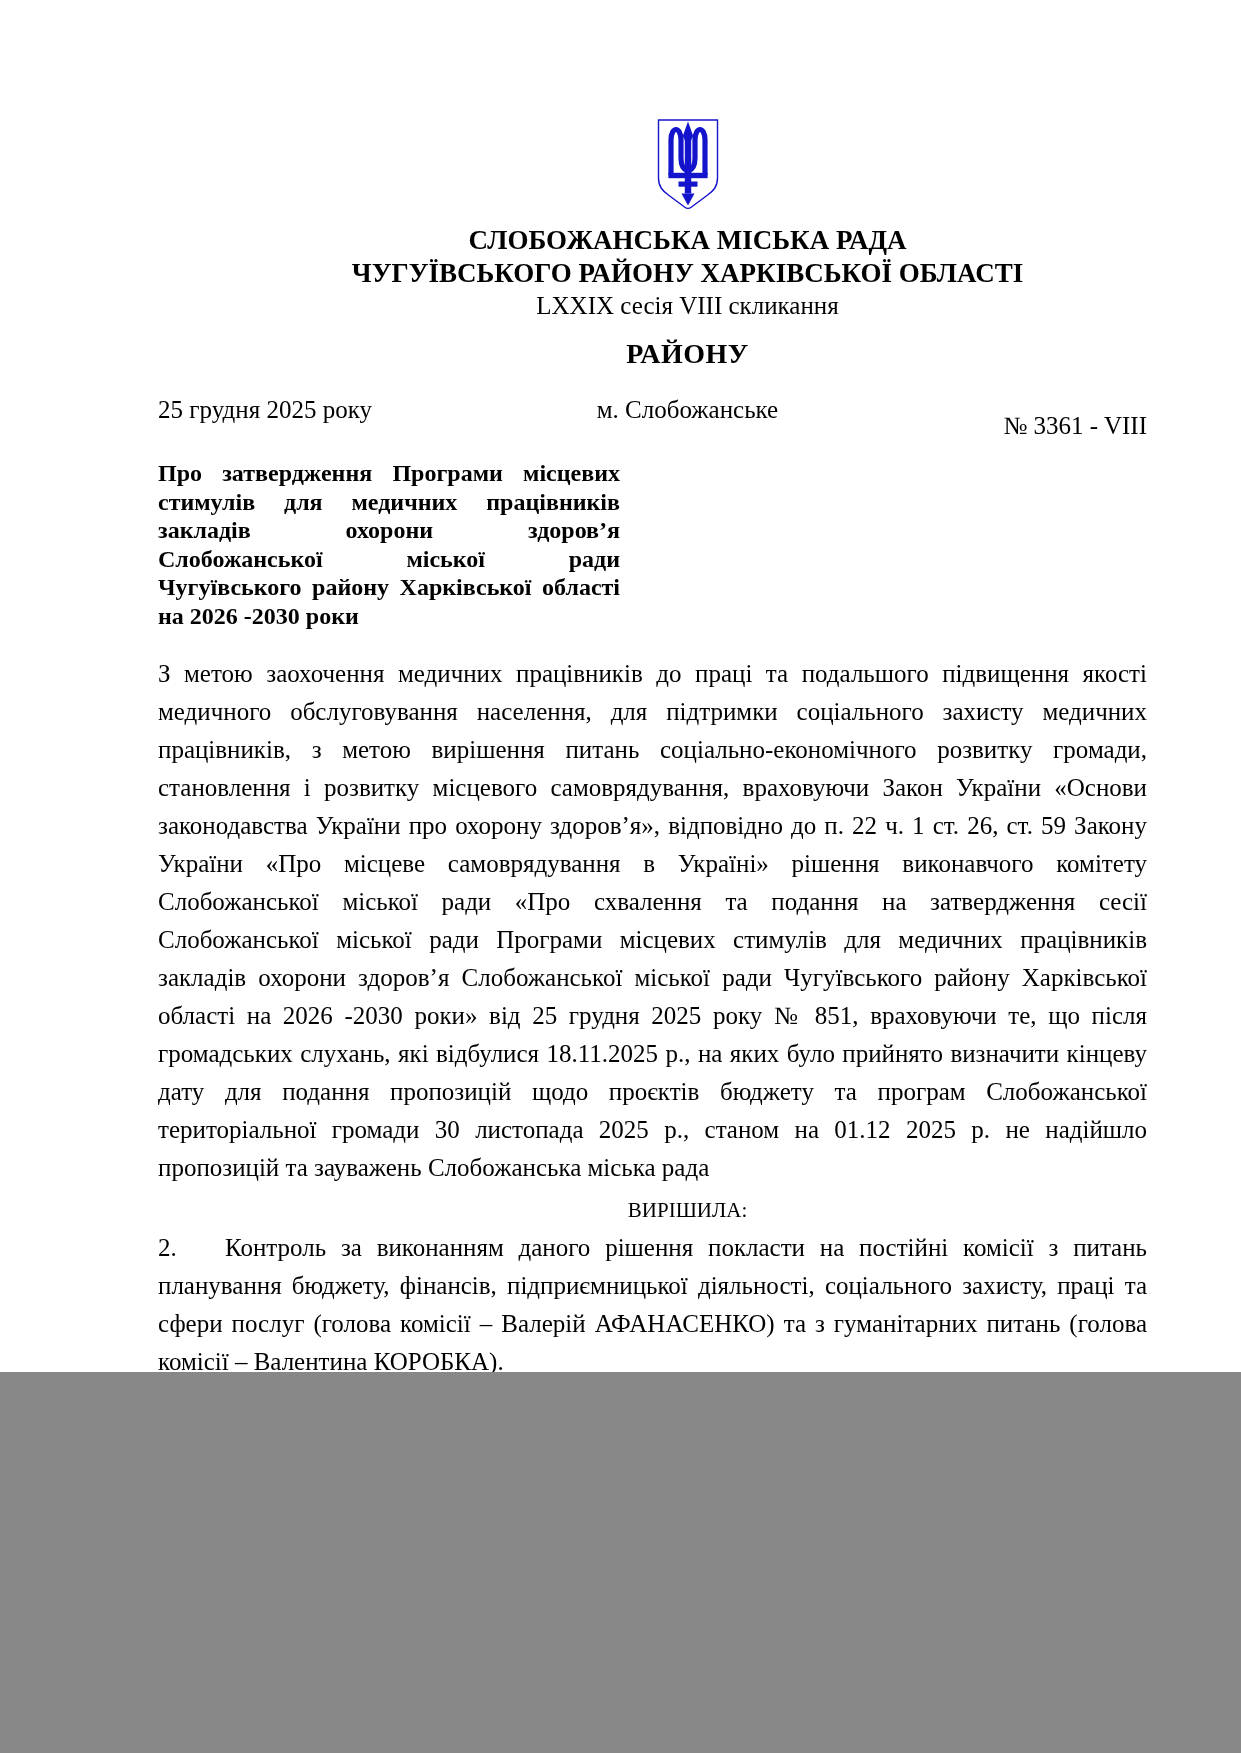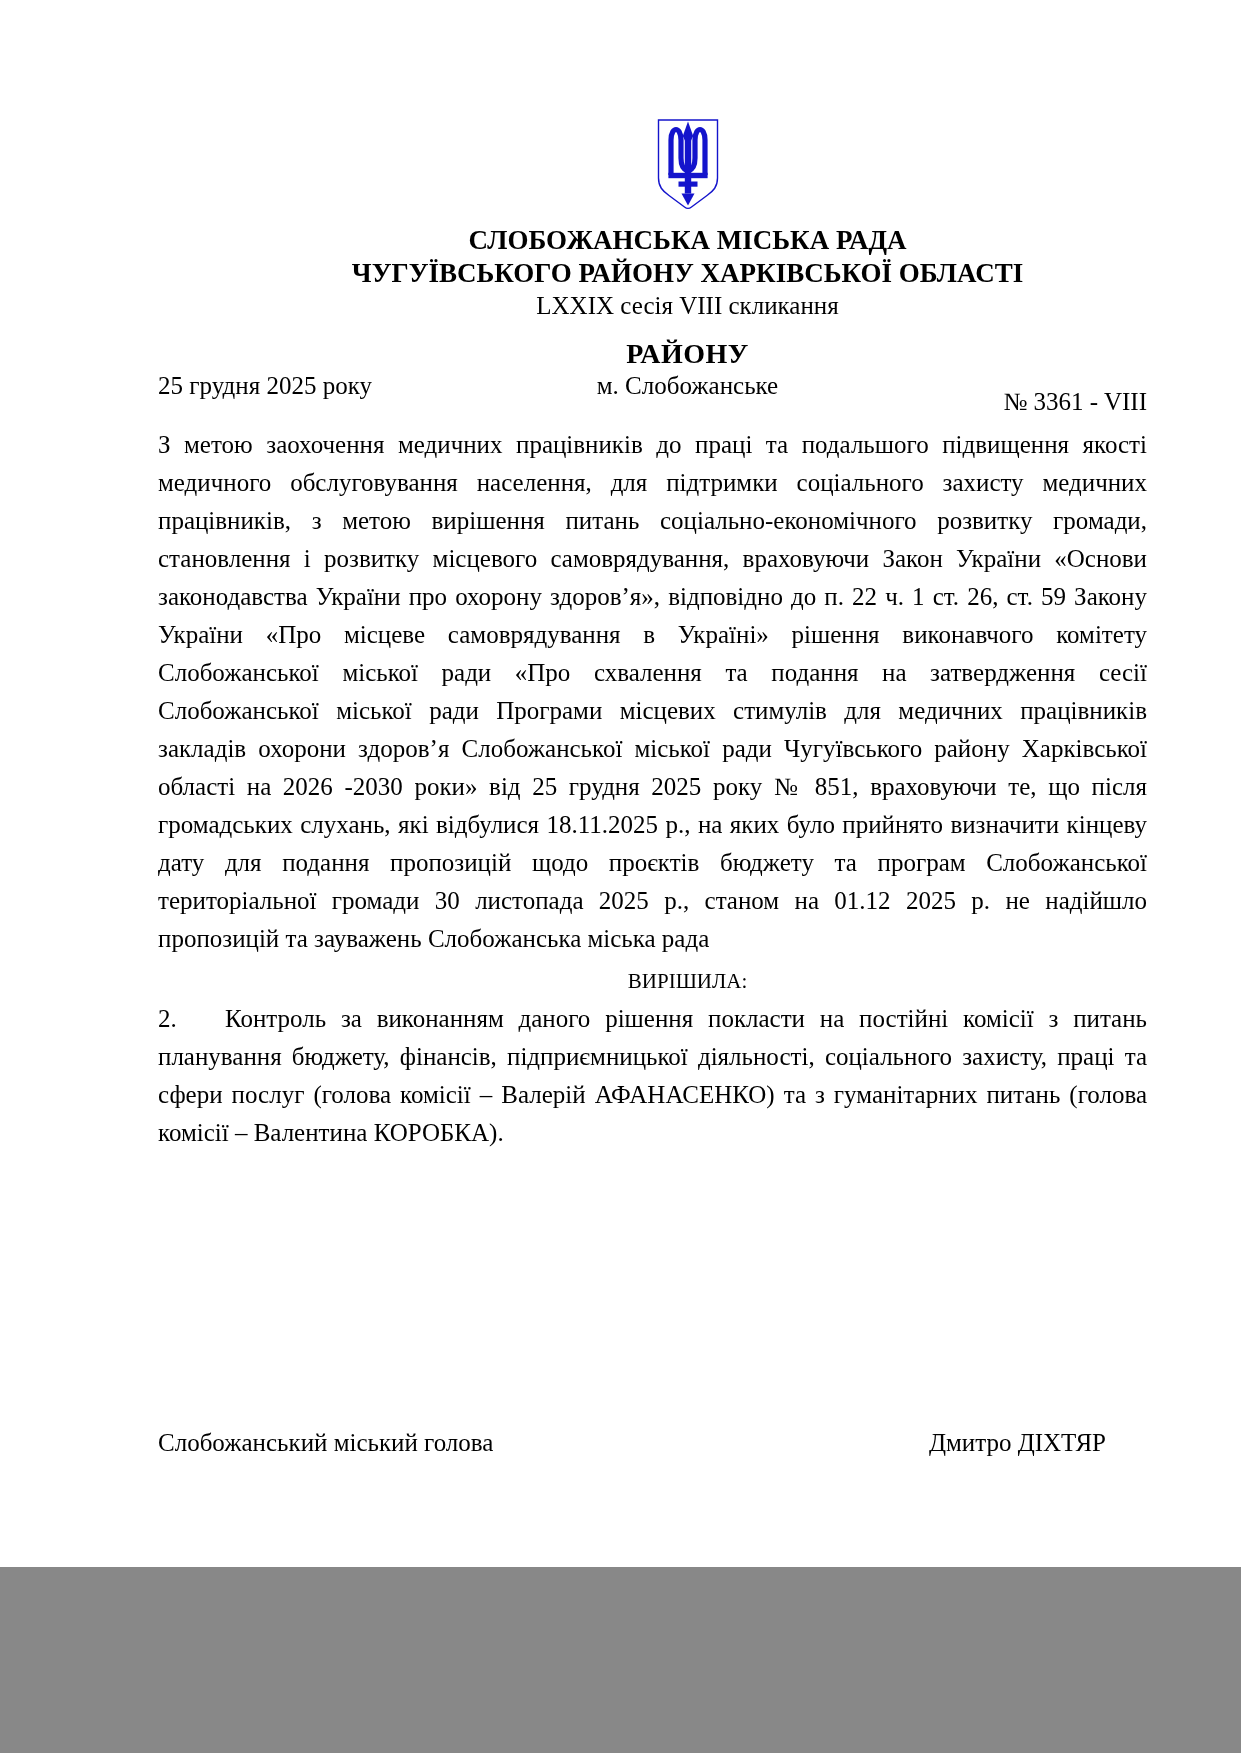--- a/index.html
+++ b/index.html
@@ -4,21 +4,21 @@
 <style>
   :root{
     --emblem-color:#1414cc;
     --text-color:#000000;
     --page-bg:#ffffff;
   }
   html,body{margin:0;padding:0;}
   body{background:#888;}
   .page{
     position:relative;
-    width:1241px;height:1567px;
+    width:1241px;height:1372px;
     background:var(--page-bg);
     margin:0 auto;
     color:var(--text-color);
     font-family:"Liberation Serif","DejaVu Serif",serif;
     overflow:hidden;
   }
   .content{
     position:absolute;
     left:158px;top:0;
     width:989px; 
@@ -30,20 +30,21 @@
     font-size:27px;line-height:33px;font-weight:bold;
   }
   .org-first{margin-top:12px;}
   .session{font-size:25px;line-height:31px;}
   .doctype{
     margin-top:16px;
     font-size:28px;line-height:34px;font-weight:bold;letter-spacing:0.5px;
   }
   .meta-row{
     position:relative;
+    margin-top:24px;
     font-size:25px;line-height:30px;
     height:30px;
   }
   .meta-date{position:absolute;left:0;top:0;}
   .meta-place{position:absolute;left:70px;right:0;top:0;text-align:center;}
   .meta-number{position:absolute;right:0;top:16px;}
   .subject{
     margin-top:34px;
     width:462px;
     font-size:24px;line-height:28.5px;font-weight:bold;
@@ -104,20 +105,28 @@
       <div class="session">LXXIX сесія VIII скликання</div>
       <div class="doctype">РАЙОНУ</div>
     </div>
 
     <div class="meta-row">
       <span class="meta-date">25 грудня 2025 року</span>
       <span class="meta-place">м. Слобожанське</span>
       <span class="meta-number">№ 3361 - VIII</span>
     </div>
 
+    <div class="subject">
+      <div class="sline">Про затвердження Програми місцевих</div>
+      <div class="sline">стимулів для медичних працівників</div>
+      <div class="sline">закладів охорони здоров’я</div>
+      <div class="sline">Слобожанської міської ради</div>
+      <div class="sline">Чугуївського району Харківської області</div>
+      <div class="sline sline-last">на 2026 -2030 роки</div>
+    </div>
 
     <p class="preamble">З метою заохочення медичних працівників до праці та подальшого підвищення якості медичного обслуговування населення, для підтримки соціального захисту медичних працівників, з метою вирішення питань соціально-економічного розвитку громади, становлення і розвитку місцевого самоврядування, враховуючи Закон України «Основи законодавства України про охорону здоров’я», відповідно до п. 22 ч. 1 ст. 26, ст. 59 Закону України «Про місцеве самоврядування в Україні» рішення виконавчого комітету Слобожанської міської ради «Про схвалення та подання на затвердження сесії Слобожанської міської ради Програми місцевих стимулів для медичних працівників закладів охорони здоров’я Слобожанської міської ради Чугуївського району Харківської області на 2026 -2030 роки» від 25 грудня 2025 року № 851, враховуючи те, що після громадських слухань, які відбулися 18.11.2025 р., на яких було прийнято визначити кінцеву дату для подання пропозицій щодо проєктів бюджету та програм Слобожанської територіальної громади 30 листопада 2025 р., станом на 01.12 2025 р. не надійшло пропозицій та зауважень Слобожанська міська рада</p>
 
     <div class="resolved centered">ВИРІШИЛА:</div>
 
 
     <p class="item"><span class="inum">2.</span><span>Контроль за виконанням даного рішення покласти на постійні комісії з питань планування бюджету, фінансів, підприємницької діяльності, соціального захисту, праці та сфери послуг (голова комісії – Валерій АФАНАСЕНКО) та з гуманітарних питань (голова комісії – Валентина КОРОБКА).</span></p>
 
   </div>
 

